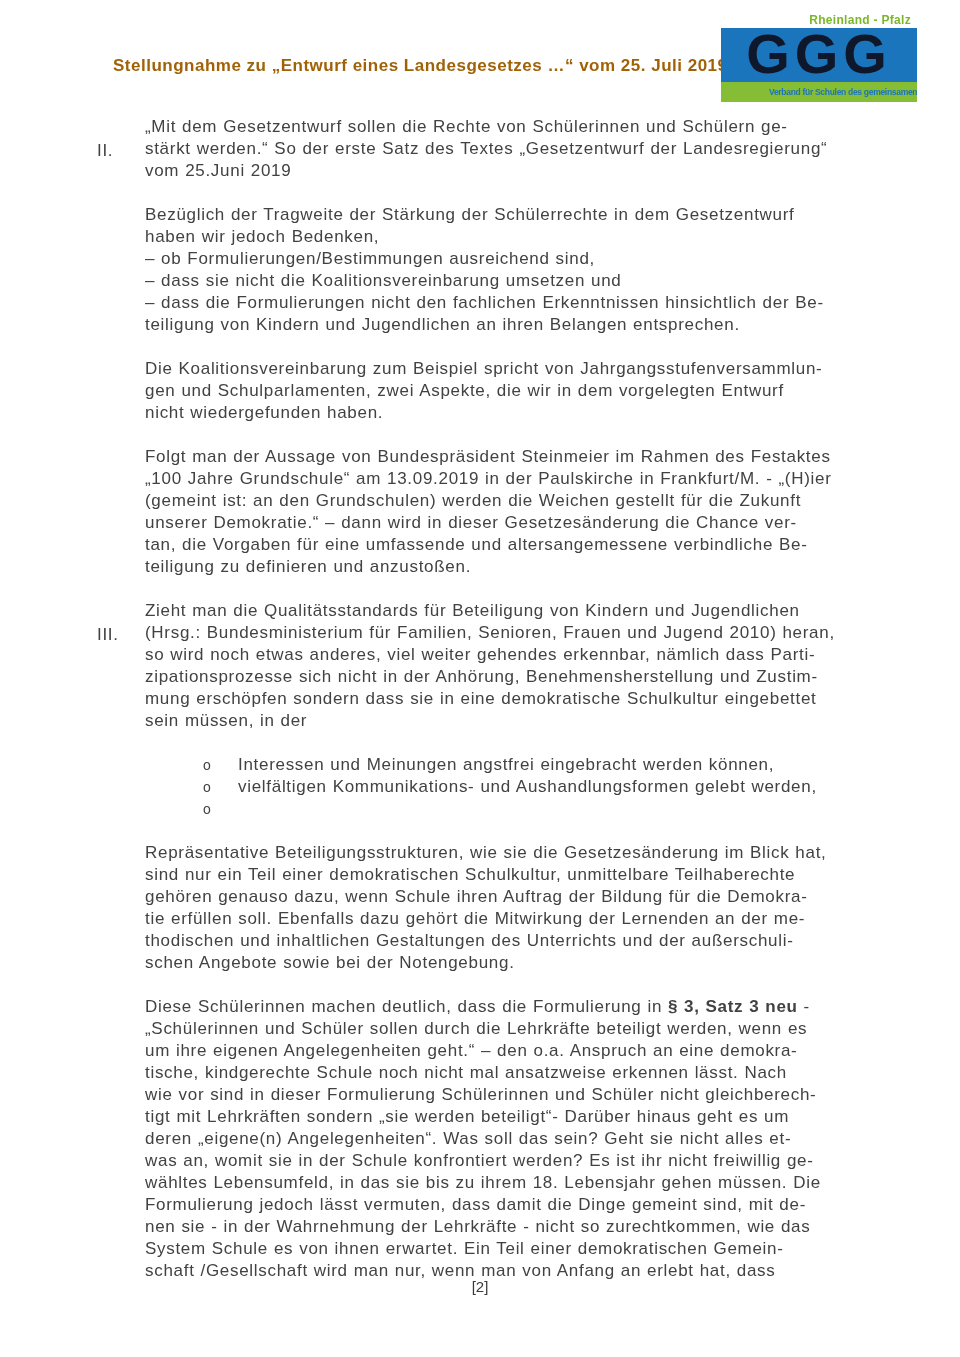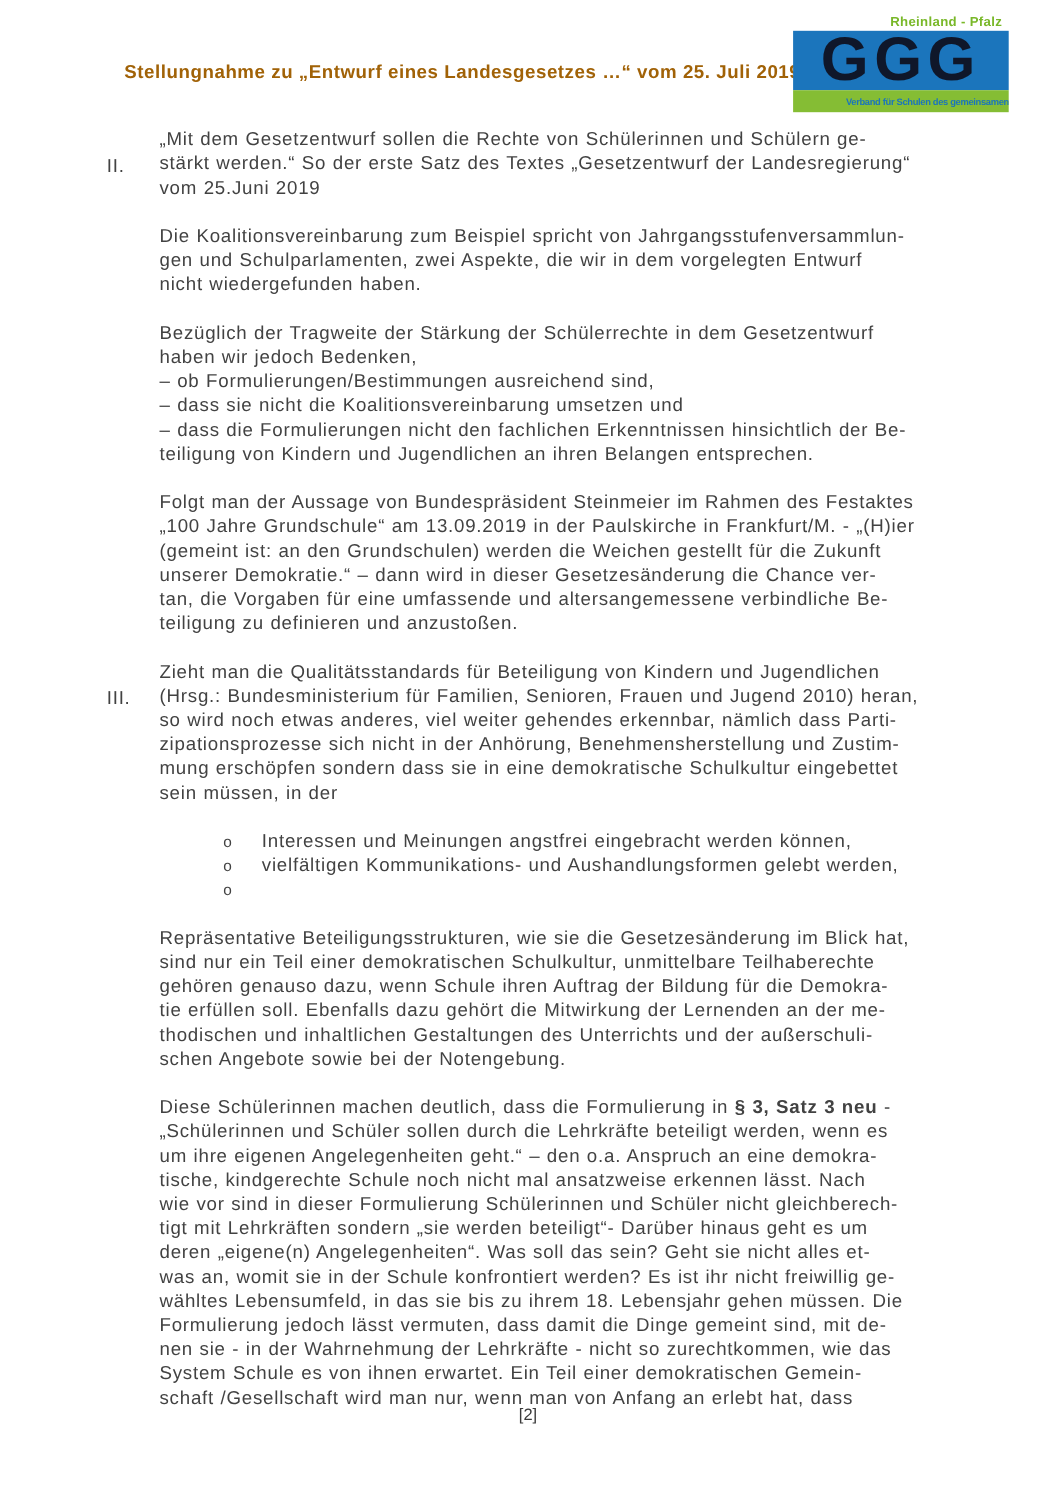--- a/index.html
+++ b/index.html
@@ -83,32 +83,32 @@
 <div class="content">
 
   <div class="block">
     <span class="marker">II.</span>
     <div class="para"><span>„Mit dem Gesetzentwurf sollen die Rechte von Schülerinnen und Schülern ge-
 stärkt werden.“ So der erste Satz des Textes „Gesetzentwurf der Landesregierung“
 vom 25.Juni 2019</span></div>
   </div>
 
   <div class="block">
-    <div class="para"><span>Die Koalitionsvereinbarung zum Beispiel spricht von Jahrgangsstufenversammlun-
-gen und Schulparlamenten, zwei Aspekte, die wir in dem vorgelegten Entwurf
-nicht wiedergefunden haben.</span></div>
-  </div>
-
-  <div class="block">
     <div class="para"><span>Bezüglich der Tragweite der Stärkung der Schülerrechte in dem Gesetzentwurf
 haben wir jedoch Bedenken,
 – ob Formulierungen/Bestimmungen ausreichend sind,
 – dass sie nicht die Koalitionsvereinbarung umsetzen und
 – dass die Formulierungen nicht den fachlichen Erkenntnissen hinsichtlich der Be-
 teiligung von Kindern und Jugendlichen an ihren Belangen entsprechen.</span></div>
+  </div>
+
+  <div class="block">
+    <div class="para"><span>Die Koalitionsvereinbarung zum Beispiel spricht von Jahrgangsstufenversammlun-
+gen und Schulparlamenten, zwei Aspekte, die wir in dem vorgelegten Entwurf
+nicht wiedergefunden haben.</span></div>
   </div>
 
   <div class="block">
     <div class="para"><span>Folgt man der Aussage von Bundespräsident Steinmeier im Rahmen des Festaktes
 „100 Jahre Grundschule“ am 13.09.2019 in der Paulskirche in Frankfurt/M. - „(H)ier
 (gemeint ist: an den Grundschulen) werden die Weichen gestellt für die Zukunft
 unserer Demokratie.“ – dann wird in dieser Gesetzesänderung die Chance ver-
 tan, die Vorgaben für eine umfassende und altersangemessene verbindliche Be-
 teiligung zu definieren und anzustoßen.</span></div>
   </div>

